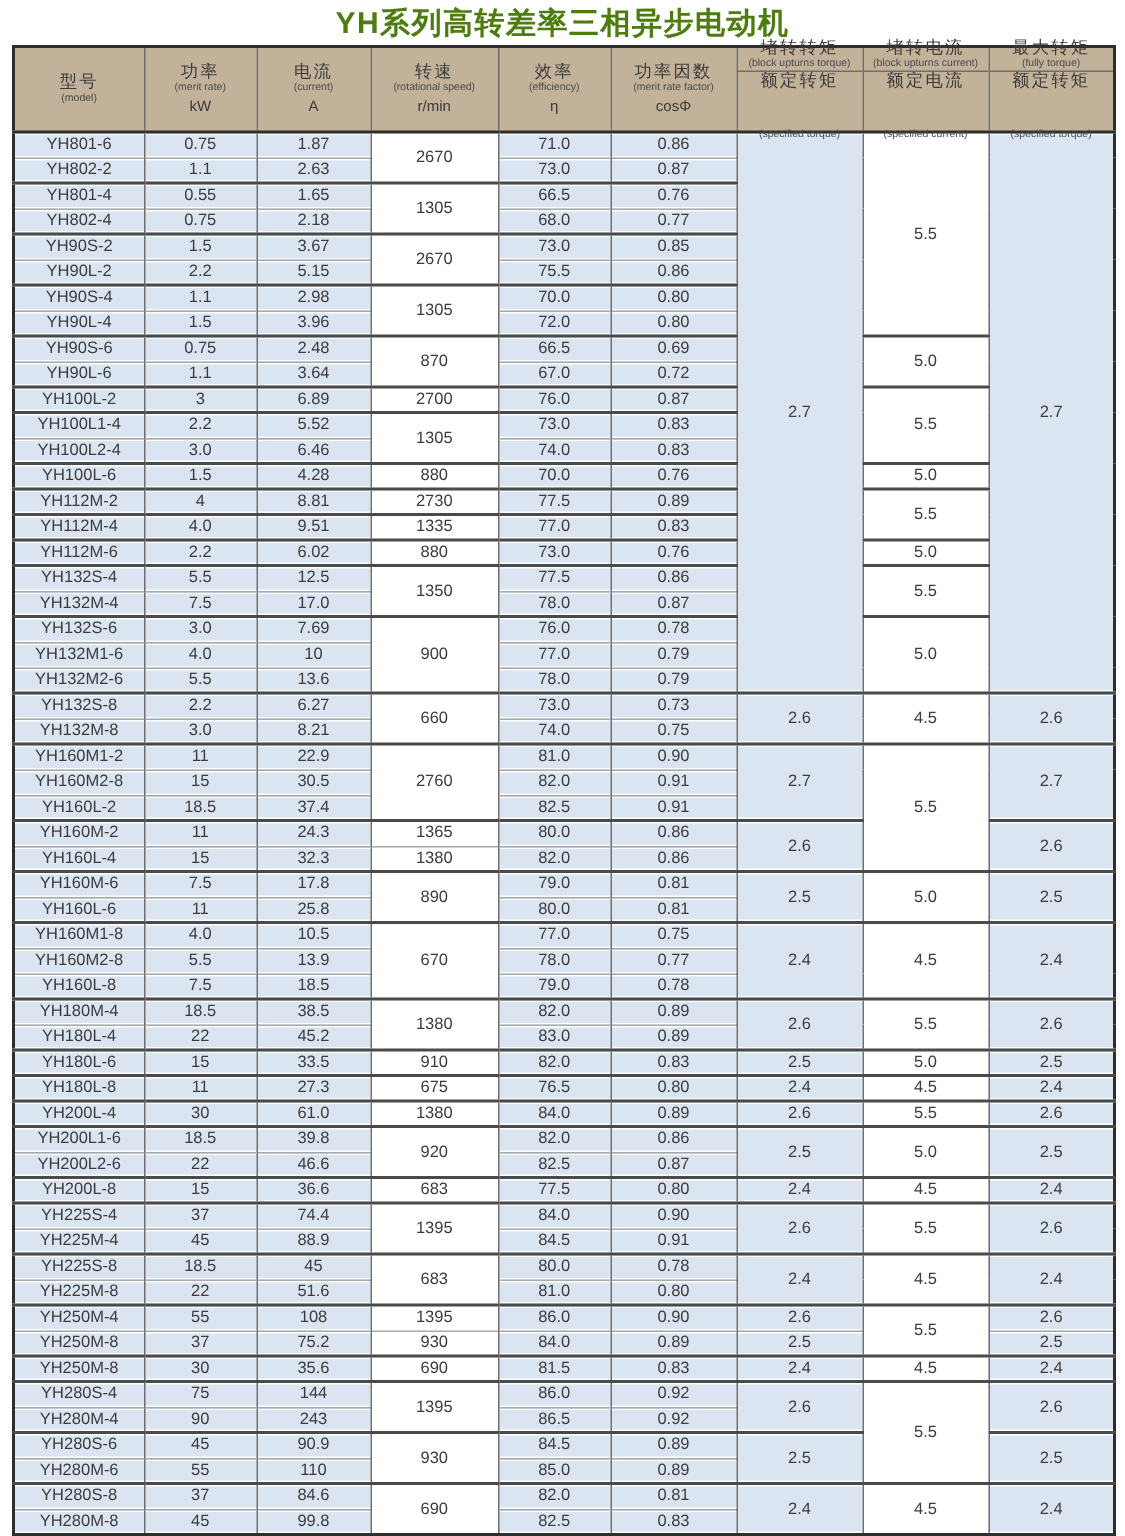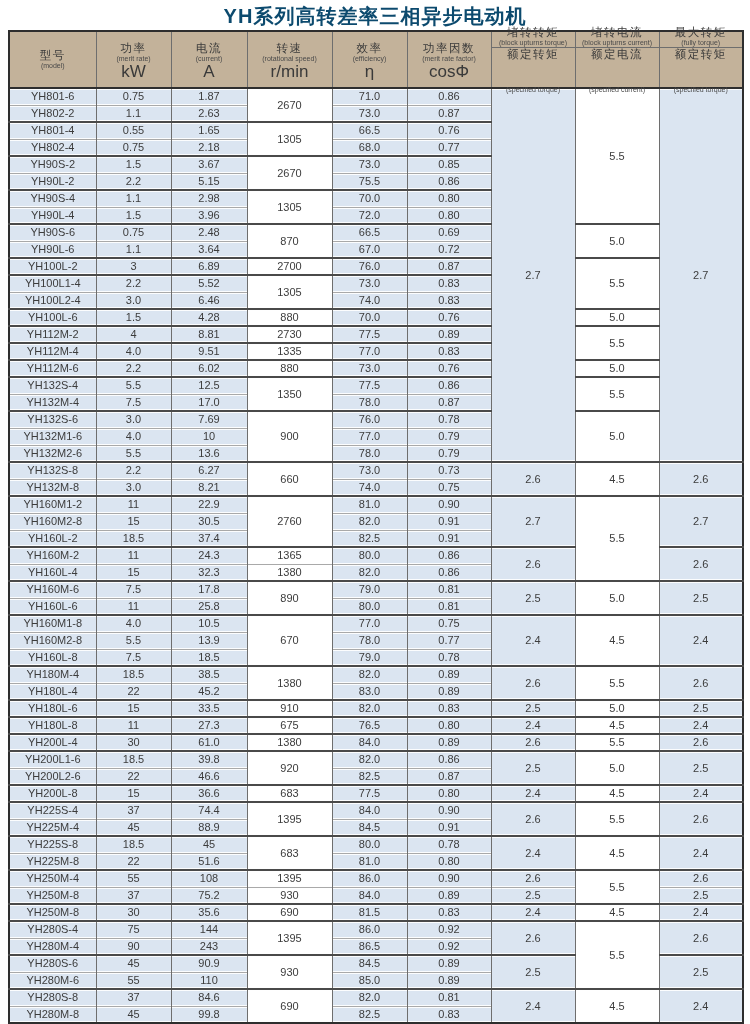--- a/index.html
+++ b/index.html
@@ -4,39 +4,39 @@
 <style>
   * { margin:0; padding:0; box-sizing:border-box; }
   html,body { background:#ffffff; }
   body {
     width:750px; height:1024px; overflow:hidden;
     font-family:"Liberation Sans","DejaVu Sans",sans-serif;
     color:#3c3c3c;
   }
   .title {
     height:30px; line-height:32px; text-align:center;
-    font-size:20px; font-weight:bold; letter-spacing:1px; color:#0c4a6e;
+    font-size:20px; font-weight:bold; letter-spacing:1px; color:#4d7c0f;
   }
   table.spec {
     border-collapse:collapse; table-layout:fixed;
     margin-left:8px; width:734px;
     border:2px solid #2e2e2e;
     background:#ffffff;
   }
   th {
     background:#c3b29a;
     border-left:1px solid #6e6e6e;
     border-bottom:2px solid #2e2e2e;
     height:55px; padding:0;
     font-weight:normal; color:#3a3a3a; vertical-align:middle;
   }
   .hwrap { display:flex; flex-direction:column; justify-content:center; align-items:center; height:55px; }
   .h-main { font-size:11.5px; letter-spacing:1.5px; line-height:13px; }
   .h-sub  { font-size:7px; line-height:8px; color:#4a4a4a; letter-spacing:0; }
-  .h-unit { font-size:17px; line-height:13px; margin-top:2px; }
+  .h-unit { font-size:10px; line-height:13px; margin-top:2px; }
   .half { flex:1; width:100%; display:flex; flex-direction:column; justify-content:center; align-items:center; }
   .half.divided { border-top:1px solid #6e6e6e;gap:25px; }
   td {
     height:17px; padding:0; text-align:center; vertical-align:middle;
     font-size:11px; line-height:13px; color:#3c3c3c;
     border-left:1px solid #6e6e6e;
     border-top:1px solid #a9a9a9;
     background:#ffffff;
   }
   tr.gs td { border-top:2px solid #4a4a4a; }

